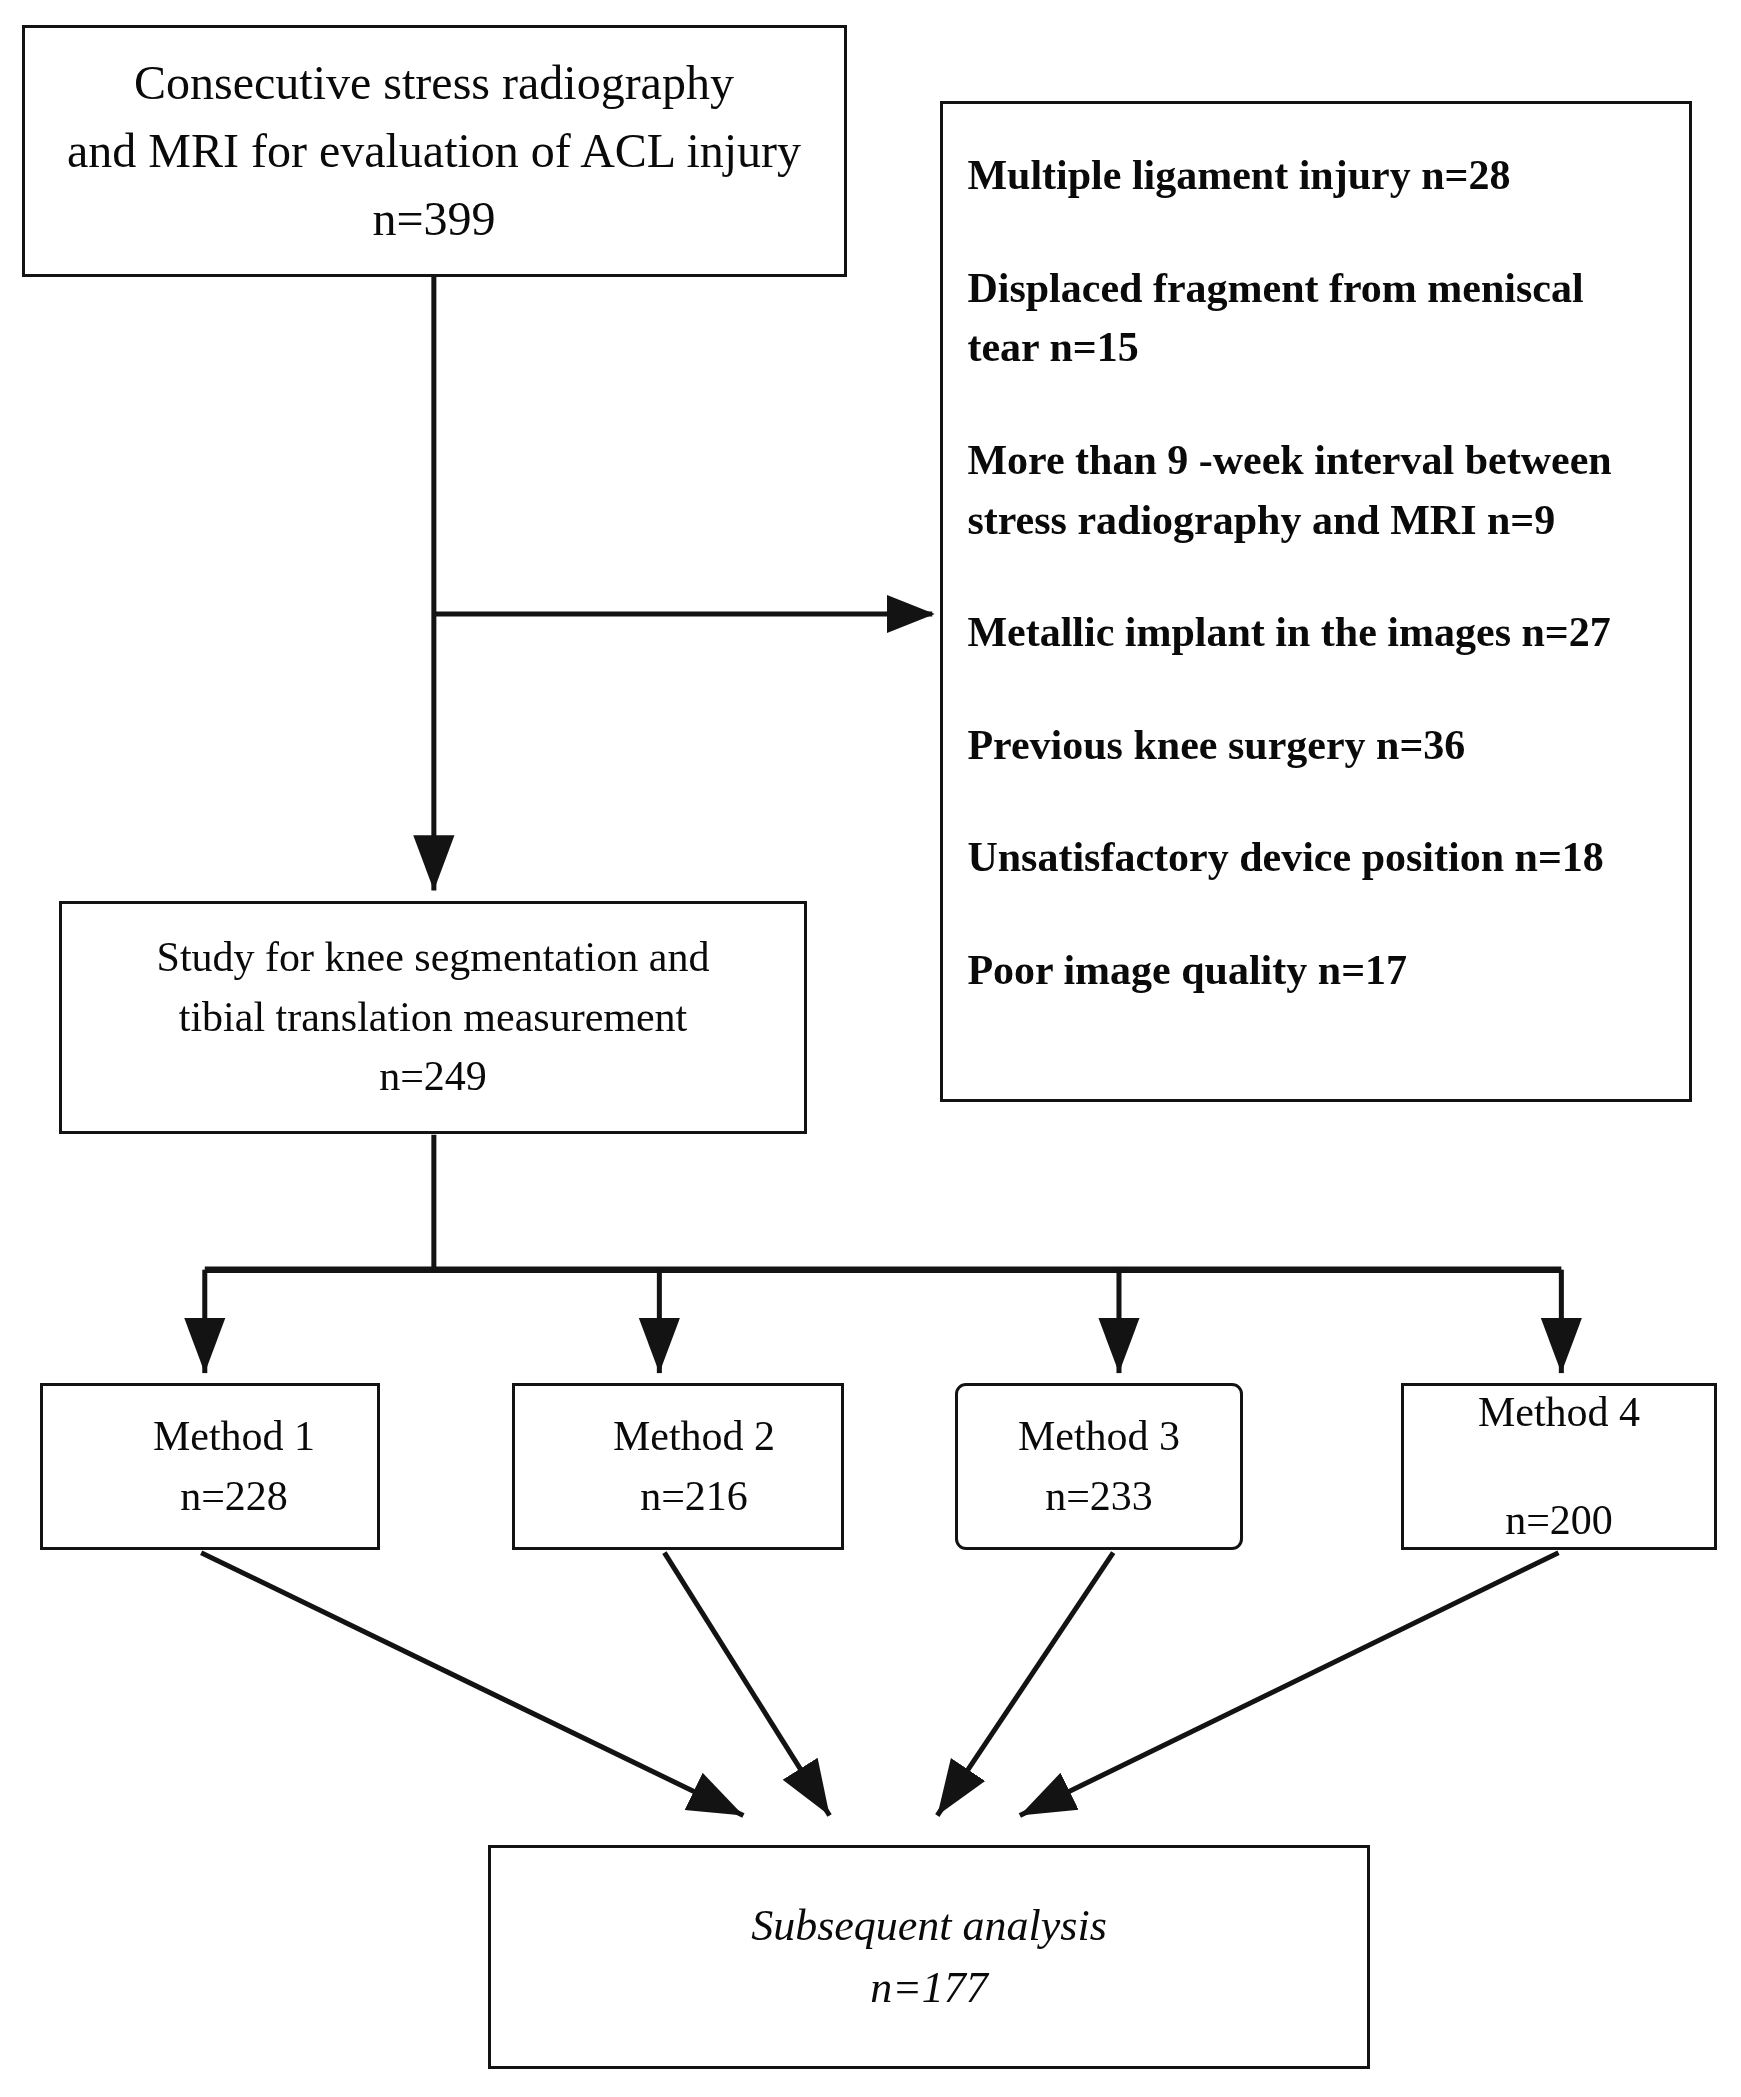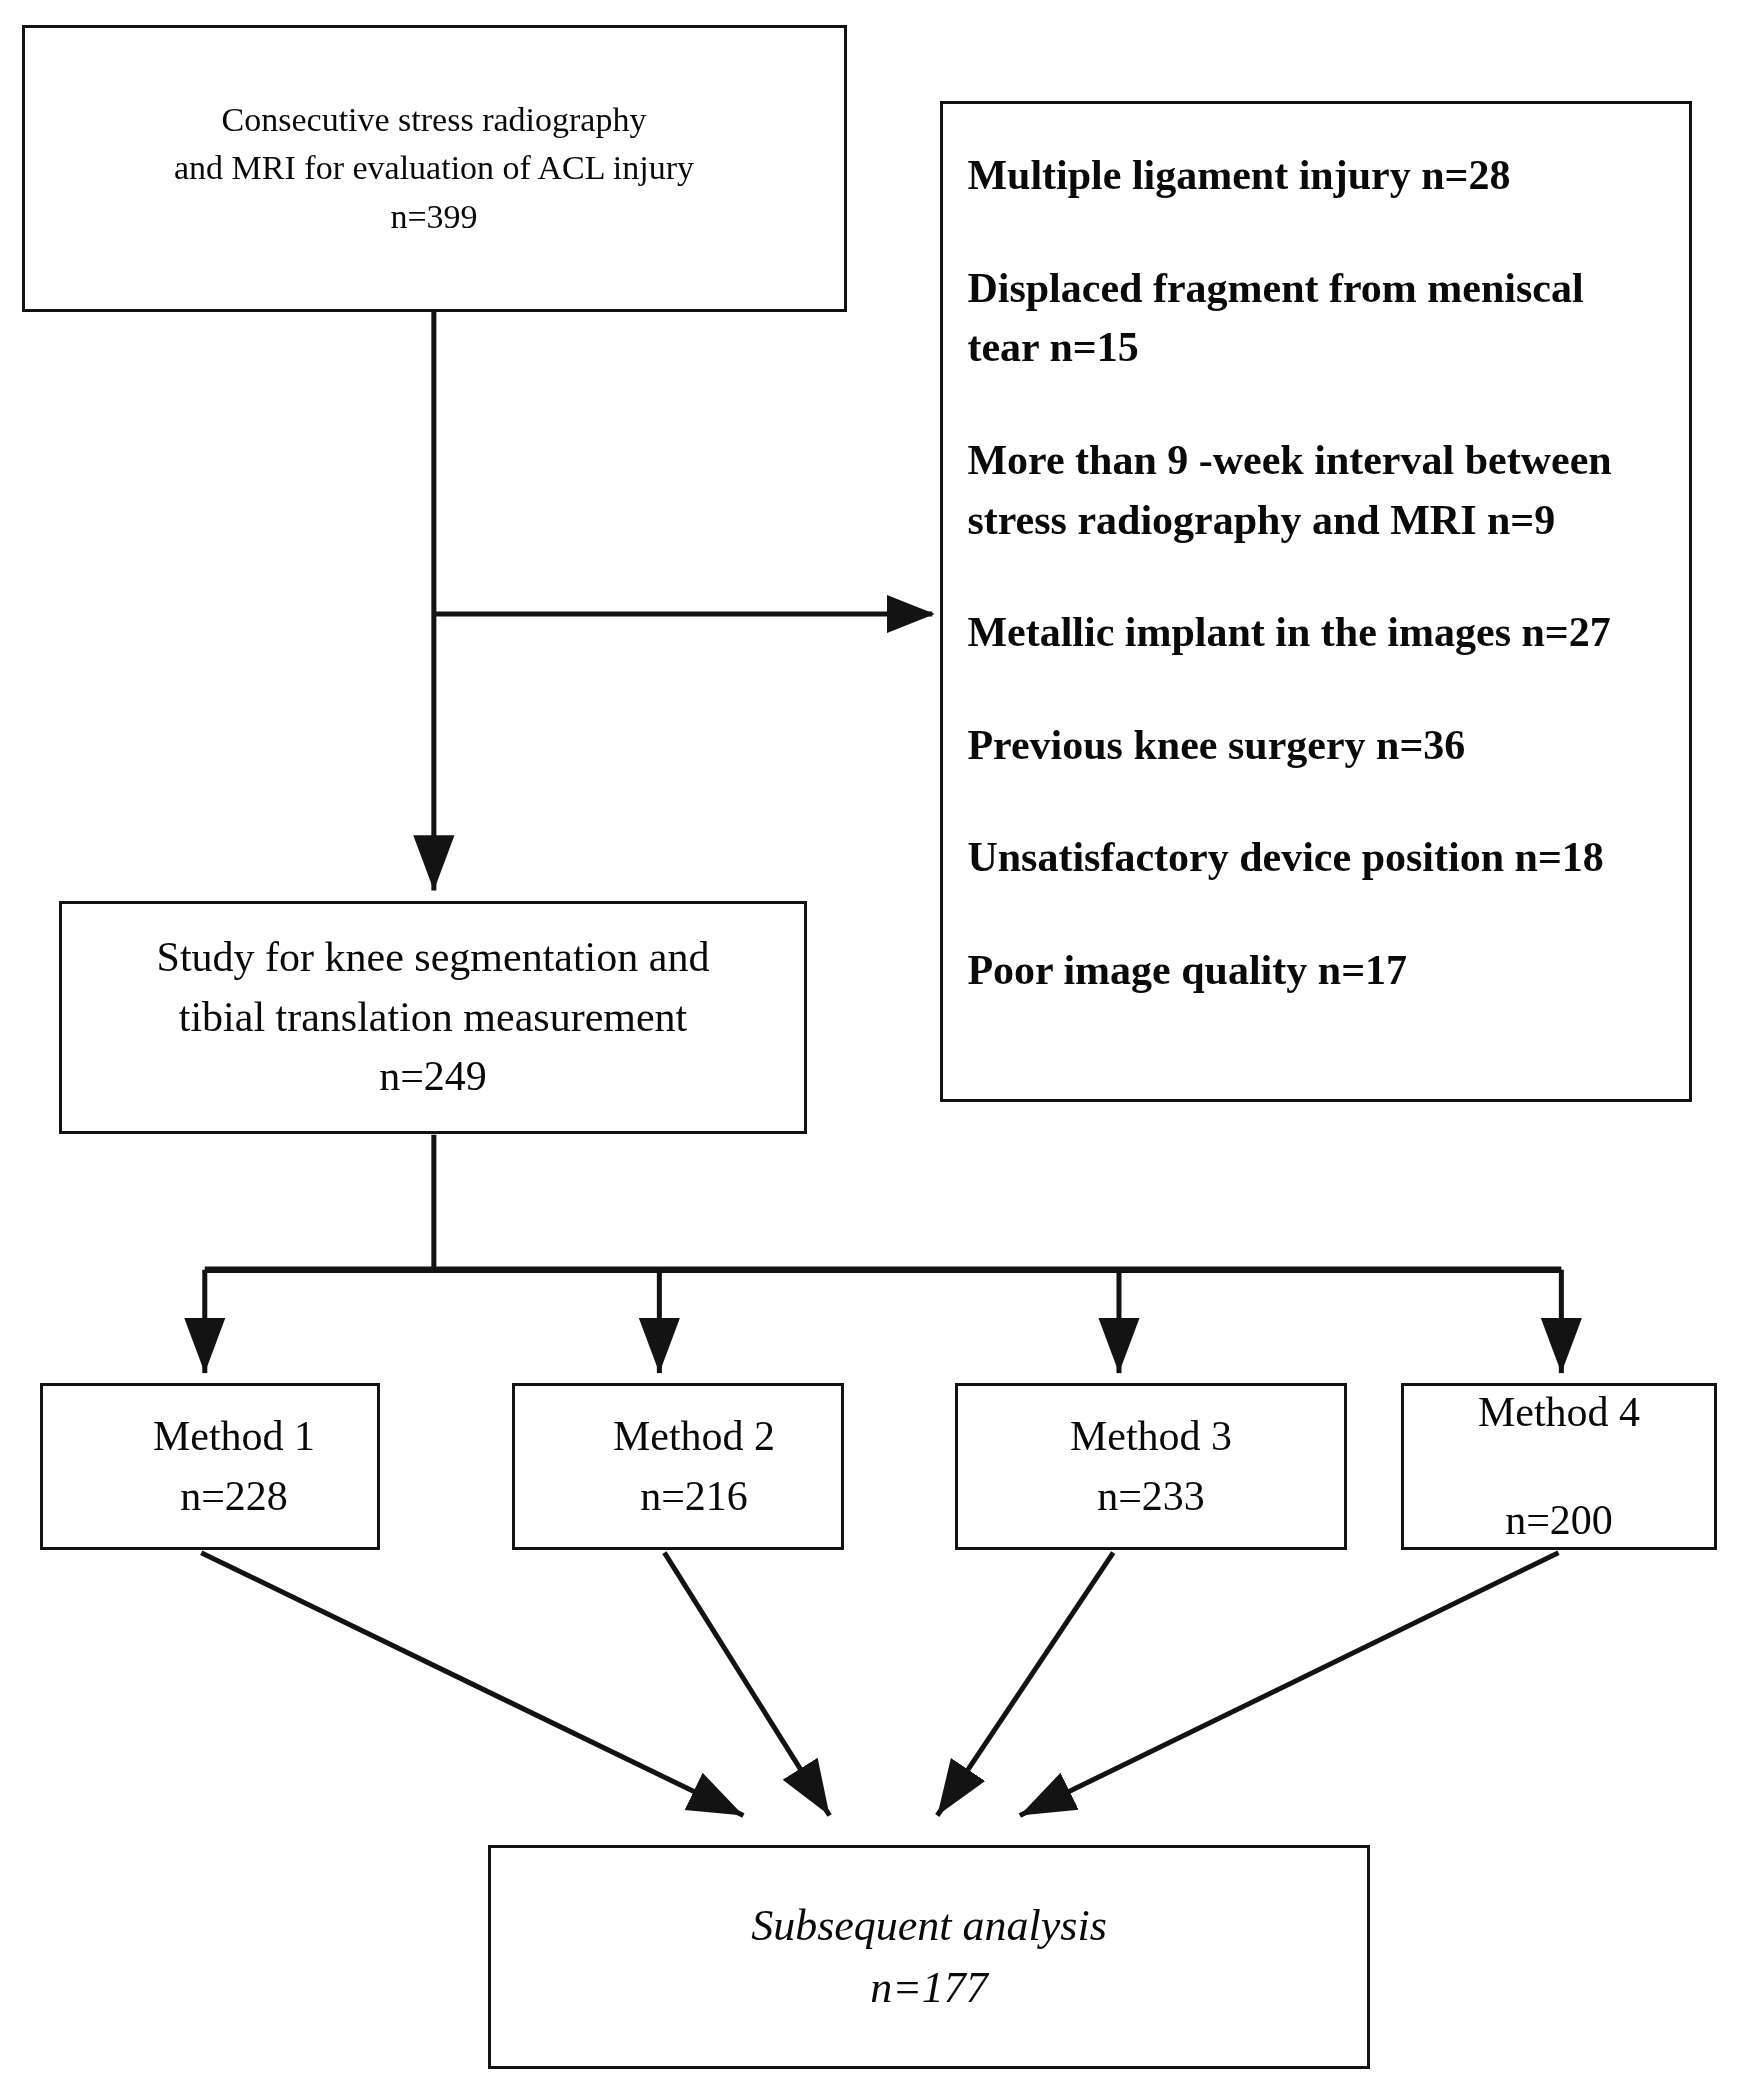--- a/index.html
+++ b/index.html
@@ -38,22 +38,22 @@
     display: block;
     text-align: center;
     white-space: nowrap;
     line-height: 1.42;
   }
   
   #node-source {
     left: 21.5px;
     top: 25px;
     width: 825px;
-    height: 287px;
-    font-size: 34px;
+    height: 252px;
+    font-size: 48px;
   }
   
   #node-exclusions {
     left: 940px;
     top: 101px;
     width: 752px;
     height: 1001px;
     font-size: 42px;
     align-items: flex-start;
     justify-content: flex-start;
@@ -76,21 +76,21 @@
     font-size: 42px;
   }
   
   .method {
     top: 1383px;
     height: 167px;
     font-size: 42px;
   }
   #node-method-1 { left: 40px;   width: 340px; padding-left: 48px; }
   #node-method-2 { left: 512px;  width: 332px; padding-left: 32px; }
-  #node-method-3 { left: 955px; width: 392px; }
+  #node-method-3 { left: 955px; width: 288px; border-radius: 11px; }
   #node-method-4 { left: 1401px; width: 316px; gap: 48px; }
   
   #node-final {
     left: 488px;
     top: 1845px;
     width: 882px;
     height: 224px;
     font-size: 44px;
     font-style: italic;
   }

